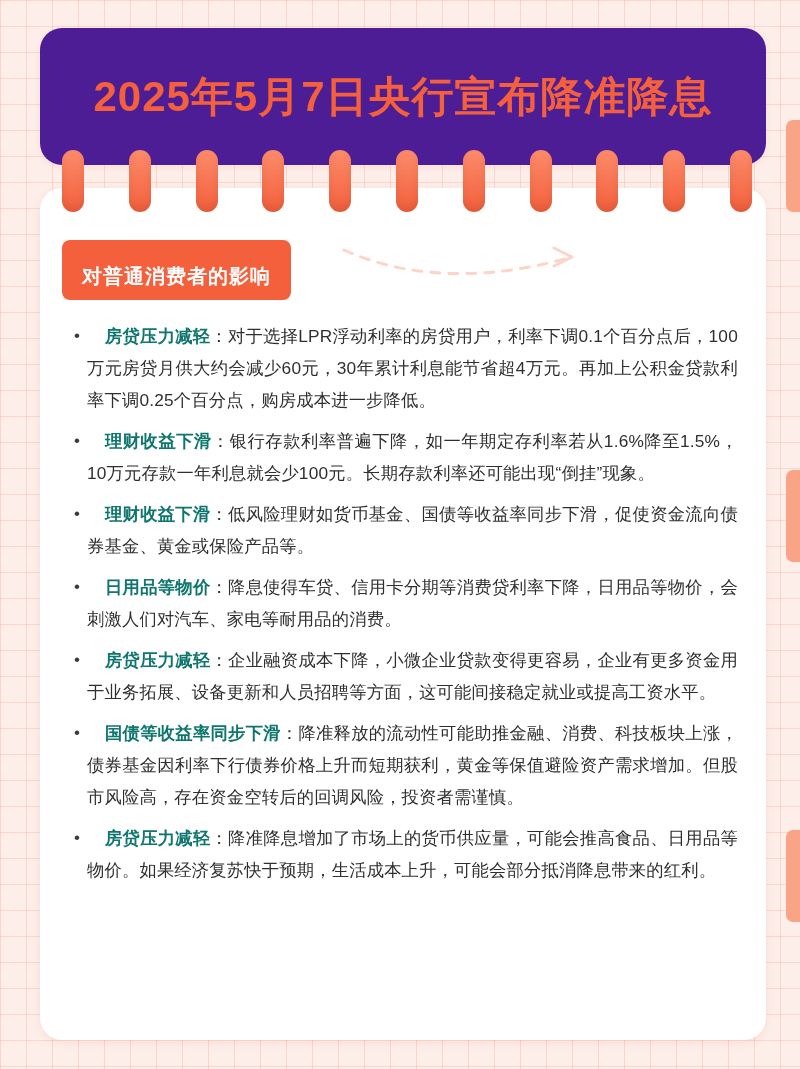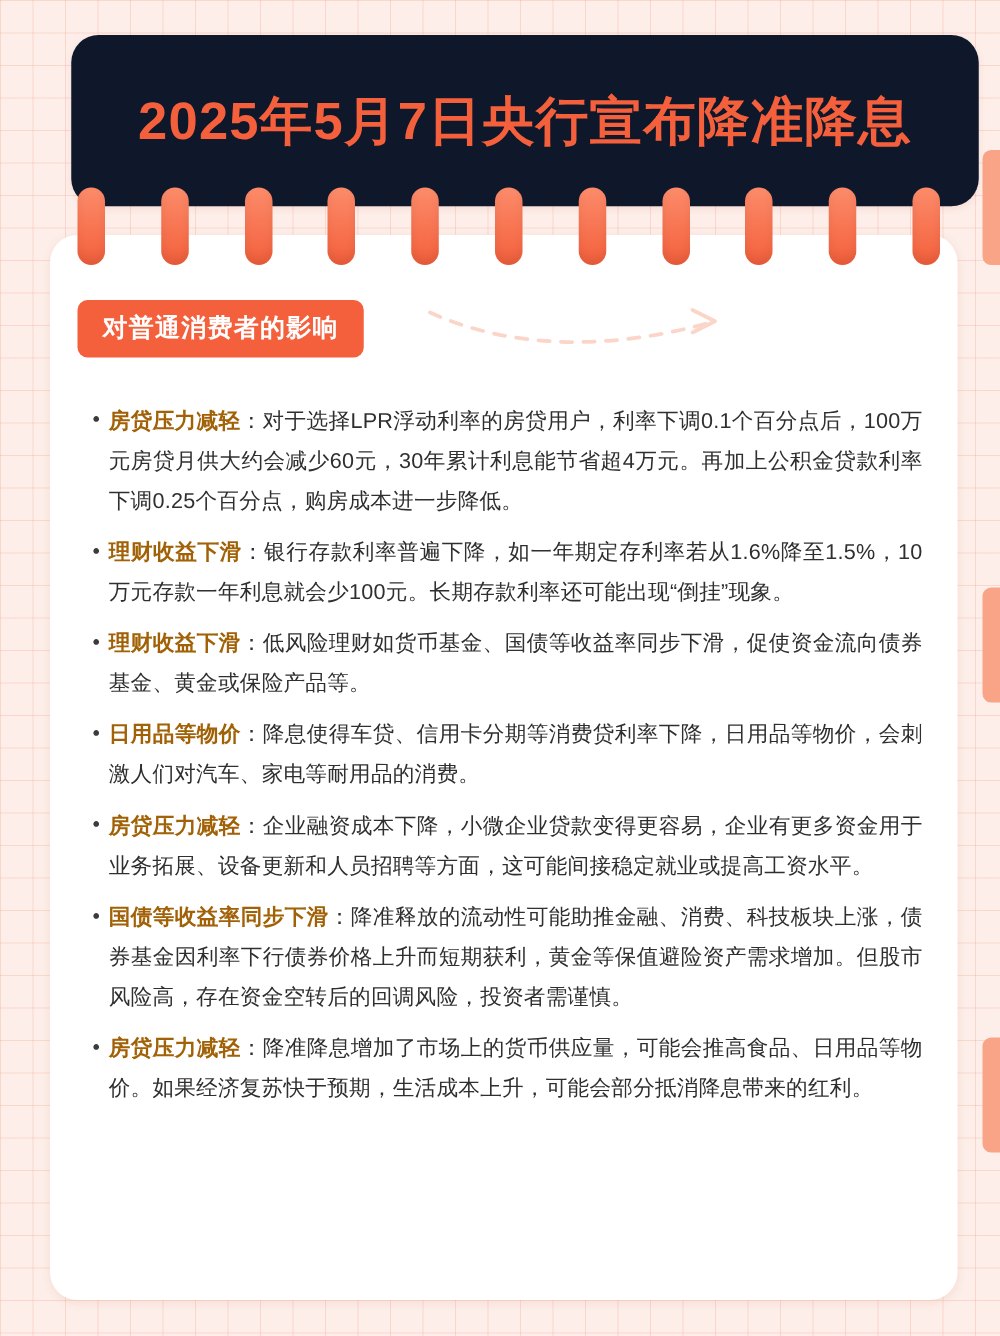--- a/index.html
+++ b/index.html
@@ -25,25 +25,25 @@
   }
   .page {
     position: absolute;
     inset: 0;
     z-index: 2;
   }
 
   
   .title-card {
     position: absolute;
-    left: 57px;
+    left: 40px;
     top: 28px;
     width: 726px;
     height: 137px;
-    background: #0f172a;
+    background: #4c1d95;
     border-radius: 22px;
     box-shadow: 0 2px 6px rgba(200,110,80,0.12);
   }
   .title-text {
     position: absolute;
     left: 0; right: 0;
     top: 50%;
     transform: translateY(-50%);
     text-align: center;
     font-size: 42px;
@@ -86,21 +86,21 @@
     overflow: hidden;
   }
   .section-tag {
     position: absolute;
     left: 22px;
     top: 52px;
     background: #f4603c;
     color: #ffffff;
     font-size: 20px;
     font-weight: bold;
-    padding: 9px 20px 10px 20px;
+    padding: 23px 20px 10px 20px;
     border-radius: 8px;
     letter-spacing: 1px;
   }
   
   .deco-arrow {
     position: absolute;
     left: 300px;
     top: 52px;
     width: 260px;
     height: 40px;
@@ -127,22 +127,23 @@
   }
   .item-text {
     flex: 1 1 auto;
     font-size: 17.3px;
     line-height: 32px;
     color: #2f2f2f;
     text-align: justify;
     letter-spacing: 0.2px;
   }
   .item-title {
-    color: #a16207;
+    color: #0f766e;
     font-weight: bold;
+    margin-left: 18px;
   }
 
   
   .edge-tab {
     position: absolute;
     right: 0;
     width: 14px;
     height: 92px;
     background: #f9a487;
     border-radius: 7px 0 0 7px;

